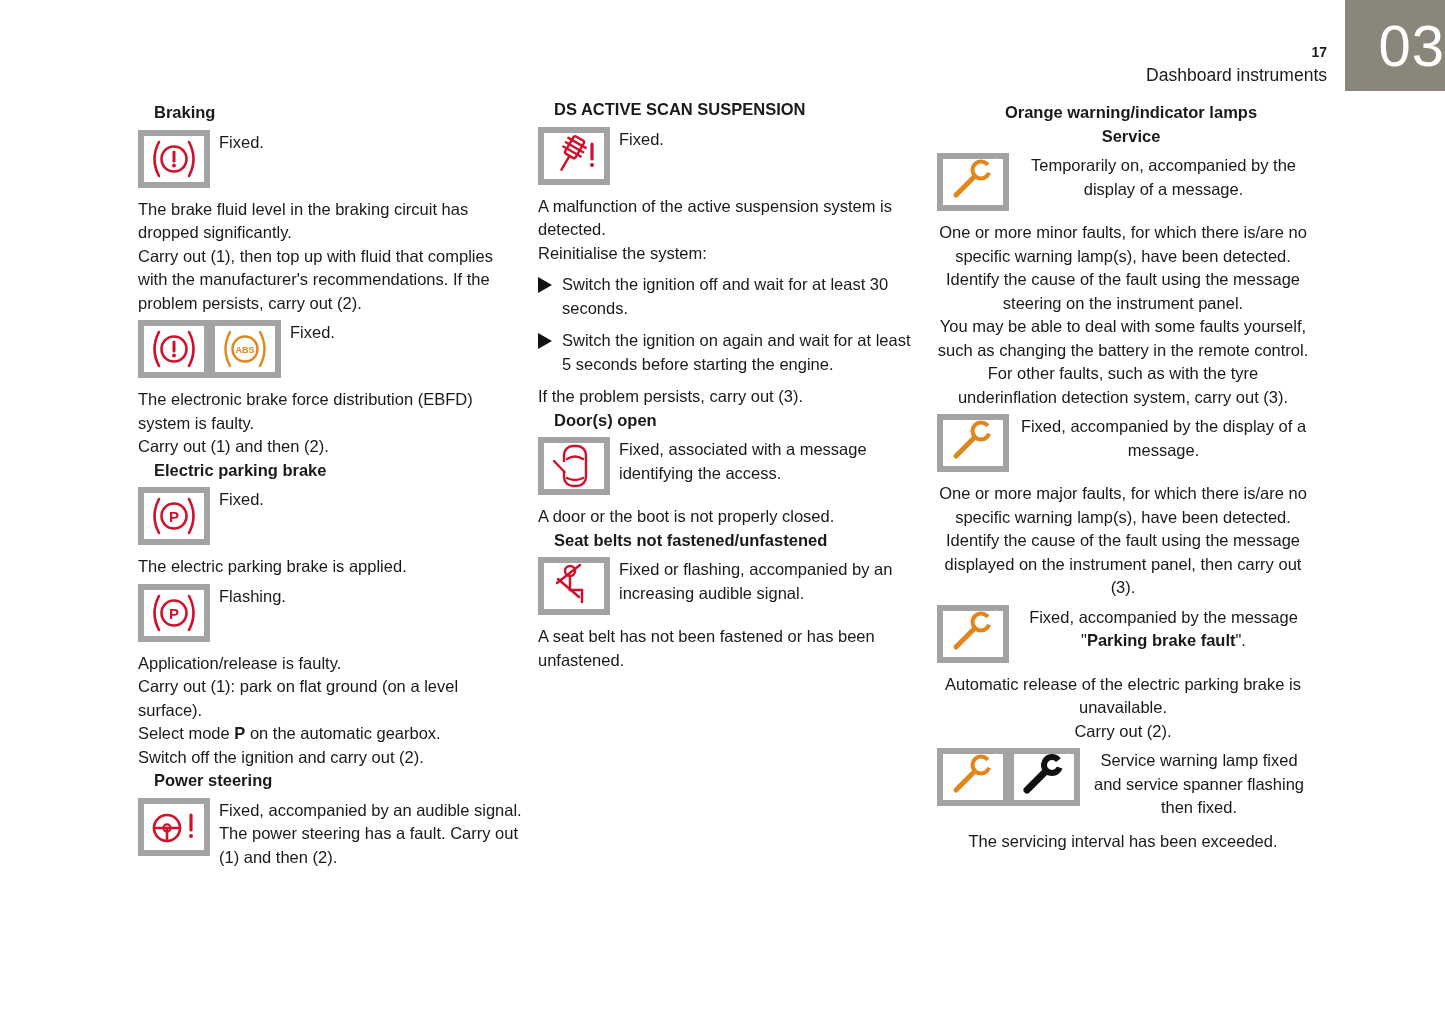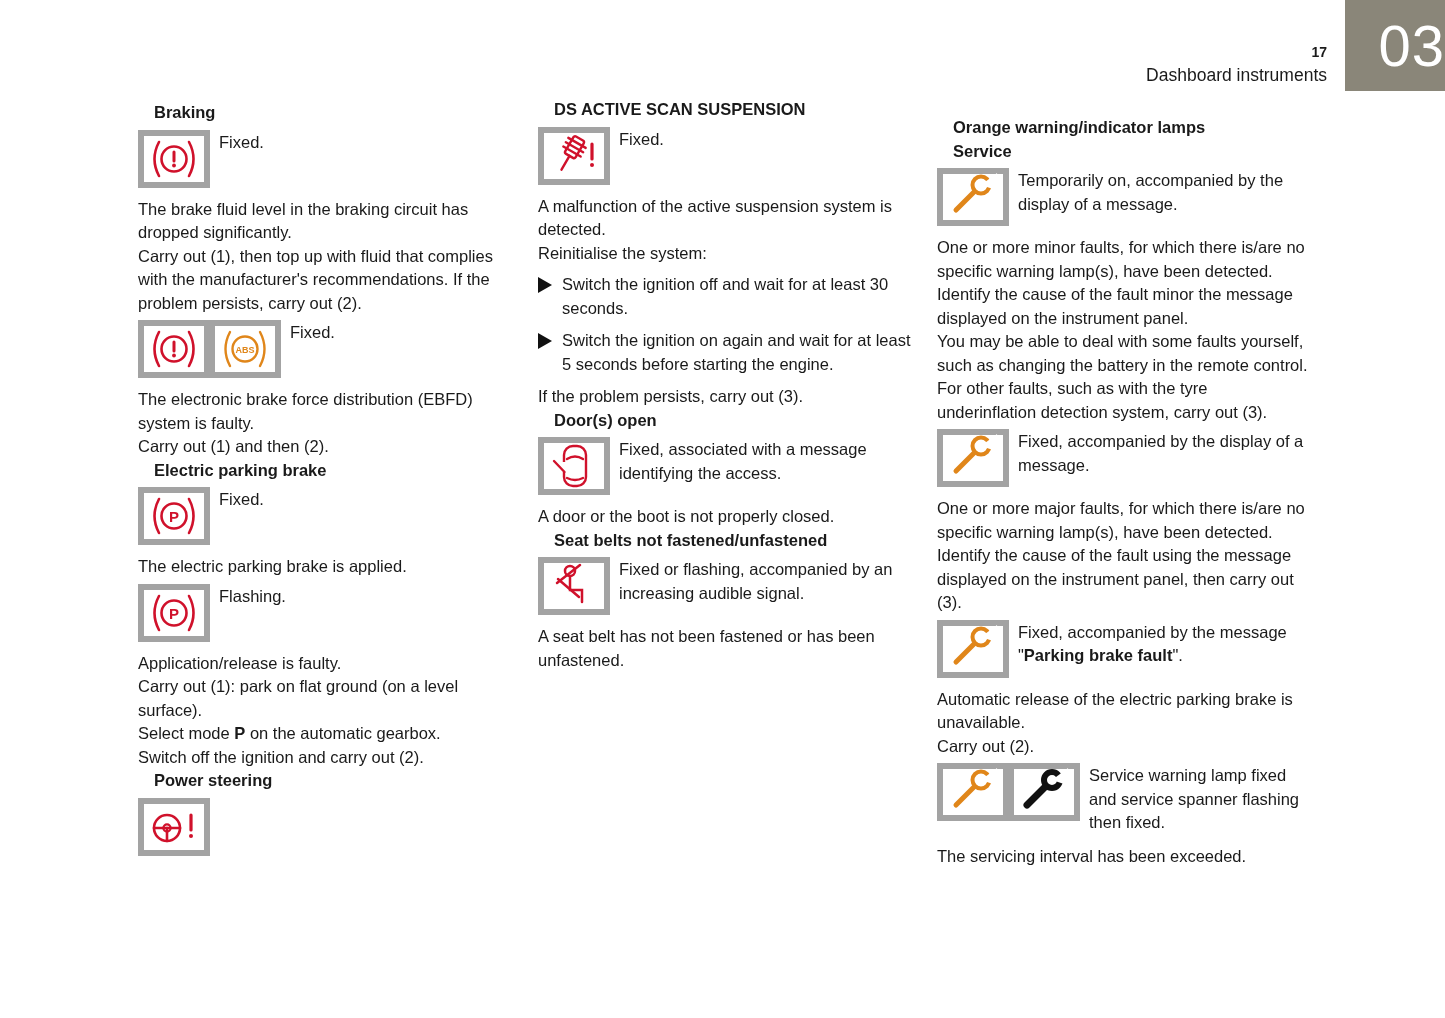--- a/index.html
+++ b/index.html
@@ -4,21 +4,21 @@
 <style>
   * { margin:0; padding:0; box-sizing:border-box; }
   html,body { background:#ffffff; }
   body {
     width:1445px; height:1018px; position:relative; overflow:hidden;
     font-family:"Liberation Sans", sans-serif; color:#1a1a1a;
   }
   .col { position:absolute; font-size:16.5px; line-height:23.5px; }
   #col1 { left:138px; top:101px; width:384px; }
   #col2 { left:538px; top:98px;  width:374px; }
-  #col3 { left:937px; top:116px; width:372px; }
+  #col3 { left:937px; top:101px; width:372px;text-align:center; }
   .sec-h { font-weight:bold; font-size:16.5px;margin-left:16px; }
   p { margin:0; }
   .icon-row { display:flex; align-items:flex-start; margin:5px 0 10px; }
   .icon-box {
     width:72px; height:58px; flex:0 0 auto;
     border:6px solid #a3a3a3; background:#fff;
     display:flex; align-items:center; justify-content:center;
   }
   .icon-box + .icon-box { margin-left:-1px; }
   .row-text { padding:1px 0 0 9px; }
@@ -134,20 +134,21 @@
       <div class="icon-box">
         <svg width="56" height="50" viewBox="0 0 56 50" class="ic-red" stroke-width="2.6" stroke-linecap="round">
           <circle cx="21" cy="26" r="13"></circle>
           <line x1="8" y1="26" x2="34" y2="26"></line>
           <line x1="21" y1="26" x2="21" y2="39"></line>
           <circle cx="21" cy="26" r="3.6" stroke-width="2.2"></circle>
           <line x1="45" y1="13" x2="45" y2="28" stroke-width="3.2"></line>
           <circle cx="45" cy="34" r="2" fill="#d0112b" stroke="none"></circle>
         </svg>
       </div>
+      <div class="row-text">Fixed, accompanied by an audible signal. The power steering has a fault. Carry out (1) and then (2).</div>
     </div>
   </div>
 
   <div class="col" id="col2">
     <div class="sec-h">DS ACTIVE SCAN SUSPENSION</div>
 
     <div class="icon-row">
       <div class="icon-box">
         <svg width="56" height="50" viewBox="0 0 56 50" class="ic-red" stroke-width="2.4" stroke-linecap="round">
           <g transform="rotate(30 24 24)">
@@ -220,21 +221,21 @@
       <div class="icon-box">
         <svg width="56" height="50" viewBox="0 0 56 50">
           <circle cx="36" cy="13" r="8.5" stroke="#e0861a" stroke-width="4" fill="none"></circle>
           <polygon points="36,13 52,1 54,19" fill="#ffffff"></polygon>
           <line x1="29" y1="20" x2="11" y2="38" stroke="#e0861a" stroke-width="5" stroke-linecap="round"></line>
         </svg>
       </div>
       <div class="row-text">Temporarily on, accompanied by the display of a message.</div>
     </div>
 
-    <p>One or more minor faults, for which there is/are no specific warning lamp(s), have been detected. Identify the cause of the fault minor the message displayed on the instrument panel.</p>
+    <p>One or more minor faults, for which there is/are no specific warning lamp(s), have been detected. Identify the cause of the fault using the message steering on the instrument panel.</p>
     <p>You may be able to deal with some faults yourself, such as changing the battery in the remote control.</p>
     <p>For other faults, such as with the tyre underinflation detection system, carry out (3).</p>
 
     <div class="icon-row">
       <div class="icon-box">
         <svg width="56" height="50" viewBox="0 0 56 50">
           <circle cx="36" cy="13" r="8.5" stroke="#e0861a" stroke-width="4" fill="none"></circle>
           <polygon points="36,13 52,1 54,19" fill="#ffffff"></polygon>
           <line x1="29" y1="20" x2="11" y2="38" stroke="#e0861a" stroke-width="5" stroke-linecap="round"></line>
         </svg>

